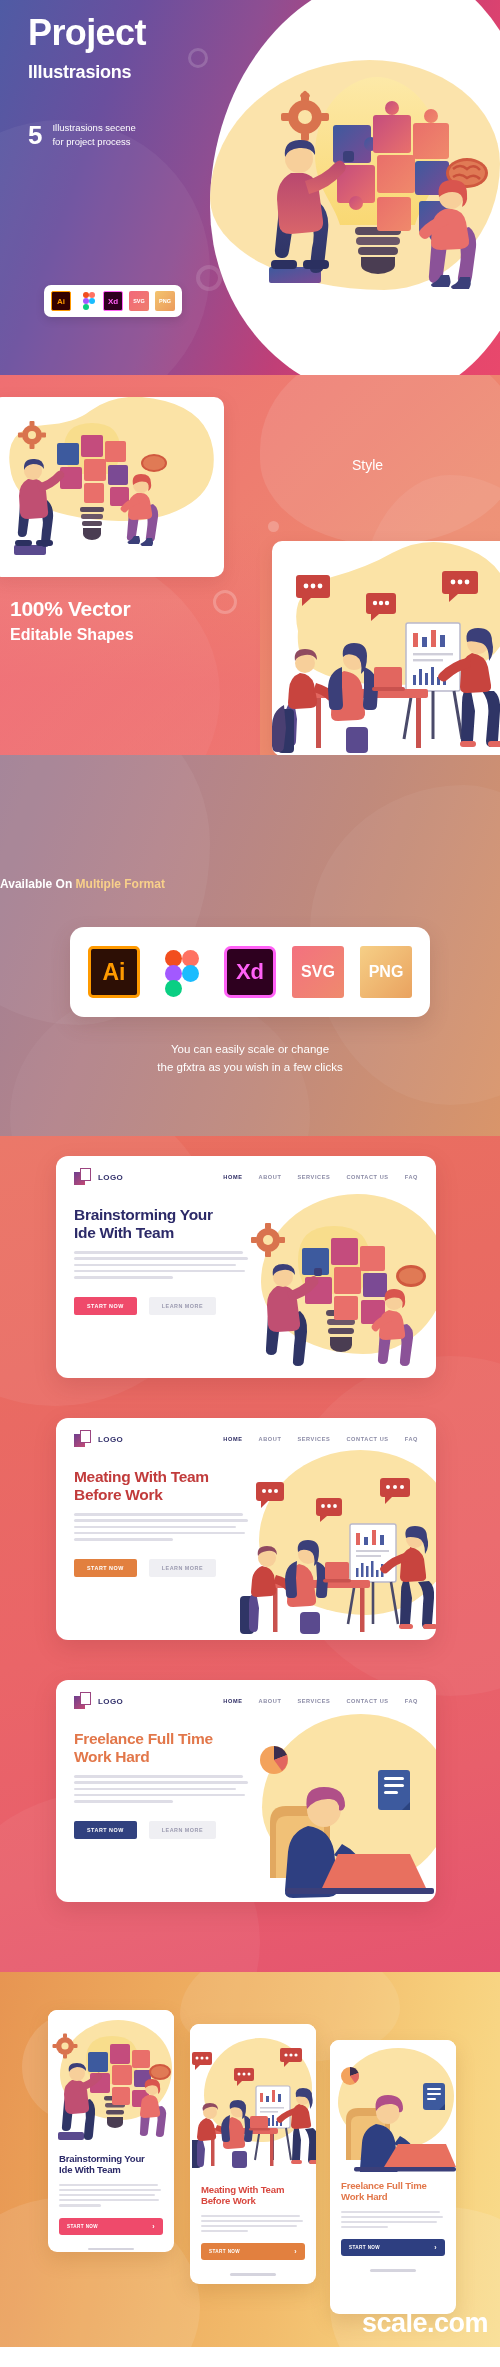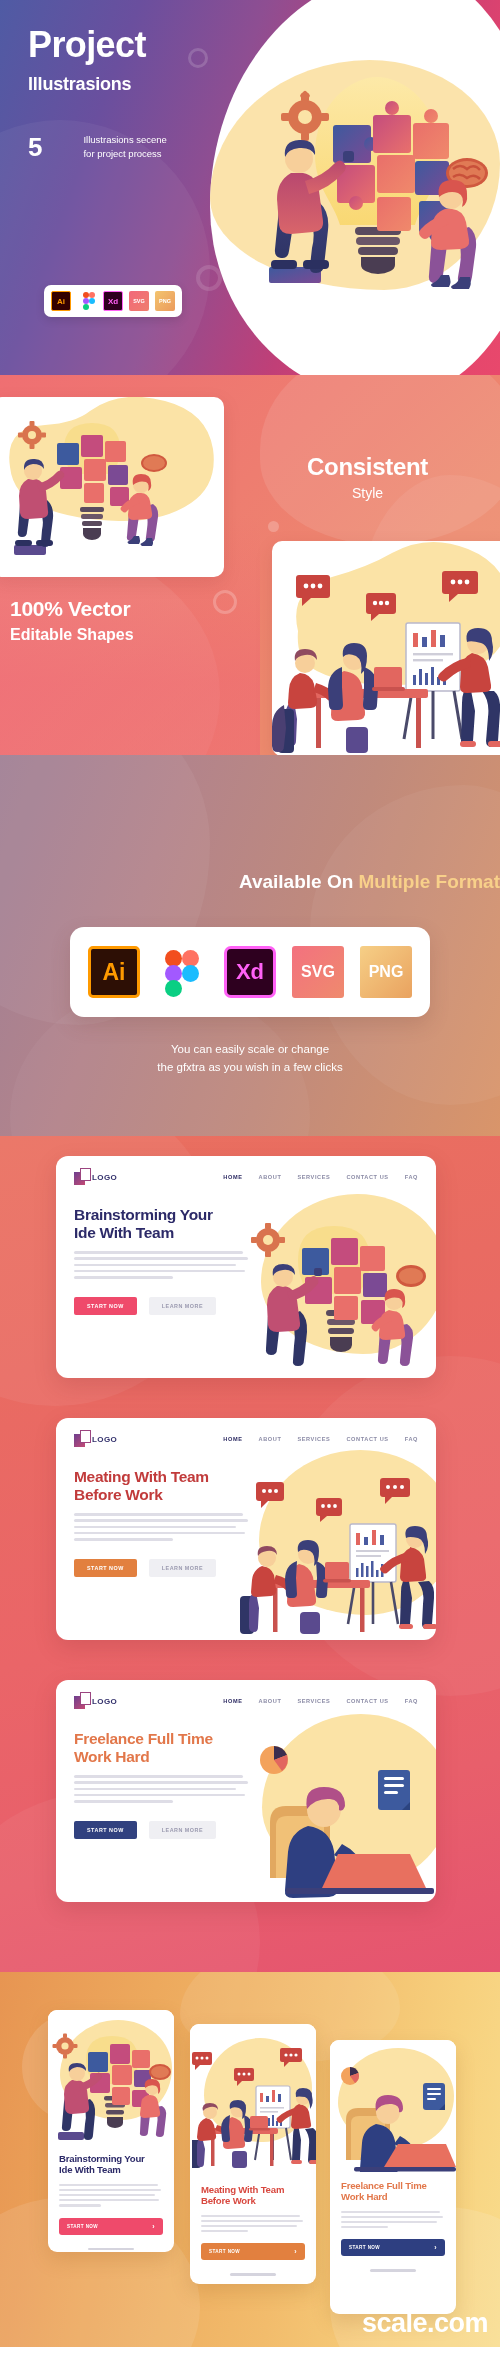--- a/index.html
+++ b/index.html
@@ -33,32 +33,32 @@
     border-radius: 50%; background: rgba(255,255,255,.05);
   }
   .s1-ring {
     position: absolute; left: 188px; top: 48px; width: 20px; height: 20px;
     border-radius: 50%; border: 3px solid rgba(255,255,255,.16);
   }
   .s1-ring2 {
     position: absolute; left: 196px; top: 265px; width: 26px; height: 26px;
     border-radius: 50%; border: 4px solid rgba(255,255,255,.13);
   }
-  .s1-content { position: absolute; left: 28px; top: 26px; z-index: 6; }
+  .s1-content { position: absolute; left: 28px; top: 14px; z-index: 6; }
   .s1-title {
     color: #fff; font-size: 36px; font-weight: bold; line-height: 1.06;
     letter-spacing: -0.6px;
   }
   .s1-sub {
     color: #fff; font-size: 18px; font-weight: bold; margin-top: 10px;
     letter-spacing: -0.2px;
   }
   .s1-count-row { display: flex; align-items: center; margin-top: 38px; gap: 10px; }
   .s1-count { color:#fff; font-size: 26px; font-weight: bold; line-height:1; }
-  .s1-count-txt { color:#fff; font-size: 9.5px; line-height: 1.45; margin-left: 31px; }
+  .s1-count-txt { color:#fff; font-size: 9.5px; line-height: 1.45; }
   .badge-bar {
     position: absolute; left: 44px; top: 285px; z-index: 7;
     background: #fff; border-radius: 7px; padding: 6px 7px;
     display: flex; gap: 6px; box-shadow: 0 3px 10px rgba(0,0,0,.12);
   }
   .badge { width: 20px; height: 20px; border-radius: 2px; display:flex; align-items:center; justify-content:center;
            font-size: 8.5px; font-weight: bold; }
   .b-ai { background:#330000; color:#ff9a00; border:1.5px solid #ff9a00; font-size:8px;}
   .b-xd { background:#2e001f; color:#ff61f6; border:1.5px solid #ff61f6; font-size:8px;}
   .b-svg { background: linear-gradient(135deg,#f2687a,#ef7d6d); color:#fff; font-size:5.5px;}
@@ -99,21 +99,21 @@
     position: relative; width: 500px; height: 381px; overflow: hidden;
     background: linear-gradient(115deg,#9c7e92 0%,#b4829096 18%,#b9817f 45%,#cf8a6e 75%,#de9463 100%);
   }
   .s3base { position:absolute; inset:0; background: linear-gradient(110deg,#a07f95 0%,#b3848b 30%,#c08a7c 60%,#d9956a 100%); }
   .s3-b1 { position:absolute; left:-80px; top:-60px; width:290px; height:330px;
     background: rgba(255,255,255,.055); border-radius:50% 50% 45% 55% / 55% 45% 55% 45%; }
   .s3-b2 { position:absolute; right:-90px; top:30px; width:280px; height:320px;
     background: rgba(255,255,255,.05); border-radius:55% 45% 50% 50% / 45% 55% 45% 55%; }
   .s3-b3 { position:absolute; left:10px; bottom:-110px; width:300px; height:260px;
     background: rgba(255,255,255,.04); border-radius:50%; }
-  .s3-title { position:absolute; top: 116px; width:100%; text-align:right; font-size: 19px; font-weight: bold; color:#fff; }
+  .s3-title { position:absolute; top: 122px; width:100%; text-align:left; font-size: 12px; font-weight: bold; color:#fff; }
   .s3-title .hl { color: #f8d08a; }
   .fmt-box {
     position:absolute; left: 70px; top: 172px; width: 360px; height: 90px;
     background:#fff; border-radius: 14px; box-shadow: 0 8px 20px rgba(110,60,50,.18);
     display:flex; align-items:center; justify-content:center; gap: 16px;
   }
   .fbadge { width: 52px; height: 52px; border-radius: 4px; display:flex; align-items:center; justify-content:center;
             font-weight:bold; }
   .f-ai { background:#2d0f05; color:#ff9a00; border:3px solid #ff9a00; font-size:23px; border-radius:5px;}
   .f-xd { background:#2e001f; color:#ff61f6; border:3px solid #ff61f6; font-size:22px; border-radius:7px;}
@@ -132,21 +132,21 @@
   .s4-w2 { position:absolute; right:-120px; top:220px; width:340px; height:340px; background: rgba(255,255,255,.05); border-radius:50%; }
   .s4-w3 { position:absolute; left:-60px; bottom:-120px; width:320px; height:300px; background: rgba(255,255,255,.05); border-radius:50%; }
   .wcard {
     position:absolute; background:#fff; border-radius: 12px; overflow:hidden;
     box-shadow: 0 8px 22px rgba(130,40,45,.18); width: 380px; height: 222px;
   }
   .w1 { left: 56px; top: 20px; }
   .w2 { left: 56px; top: 282px; }
   .w3 { left: 56px; top: 544px; }
   .wnav { display:flex; align-items:center; padding: 12px 18px 0 18px; }
-  .wlogo { display:flex; align-items:center; }
+  .wlogo { display:flex; align-items:center; gap:6px; }
   .wlogo-mark { position:relative; width:18px; height:18px; }
   .wlogo-mark .sq1 { position:absolute; left:0; top:4px; width:11px; height:13px; background: linear-gradient(135deg,#6d3f8f,#c44a74); }
   .wlogo-mark .sq2 { position:absolute; left:6px; top:0; width:11px; height:13px; border:1.6px solid #9b4580; background:#fff; }
   .wlogo-txt { font-size: 8px; font-weight: bold; color:#32306b; letter-spacing:.4px; }
   .wmenu { margin-left:auto; display:flex; gap:16px; }
   .wmenu span { font-size: 5.6px; font-weight: bold; letter-spacing: .6px; color:#8b8ba6; }
   .wmenu span.active { color:#2c2a62; }
   .wbody { display:flex; height: 190px; }
   .wleft { width: 52%; padding: 20px 0 0 18px; }
   .wtitle { font-size: 15.5px; font-weight: bold; line-height: 1.17; letter-spacing:-.3px; }
@@ -469,21 +469,20 @@
           <rect x="28" y="104" width="16" height="6" rx="3" fill="#e2665f"></rect>
           <path d="M12 16 q-11 5 -11 18 l-1 16 q0 6 7 6 l18 -1 q7 0 6 -7 l-3 -18 q-3 -12 -16 -14 z" fill="#c8443e"></path>
           <path d="M10 20 q-18 4 -30 16 q-4 4 0 7 q4 3 7 0 q11 -10 24 -13 z" fill="#c8443e"></path>
           <circle cx="18" cy="6" r="11" fill="#f7cf9a"></circle>
           <path d="M7 5 q-3 -14 11 -14 q14 0 14 13 q3 12 -3 20 q0 -16 -8 -18 q-10 -3 -14 -1 z" fill="#3b3f79"></path>
         </g>
       </svg>
     </div>
 
     <div class="s2-consistent">
-      <div class="s2-h">Consistent</div>
       <div class="s2-s">Style</div>
     </div>
     <div class="s2-vector">
       <div class="s2-v1">100% Vector</div>
       <div class="s2-v2">Editable Shapes</div>
     </div>
   </div>
 
   <div class="s3">
     <div class="s3base"></div>

